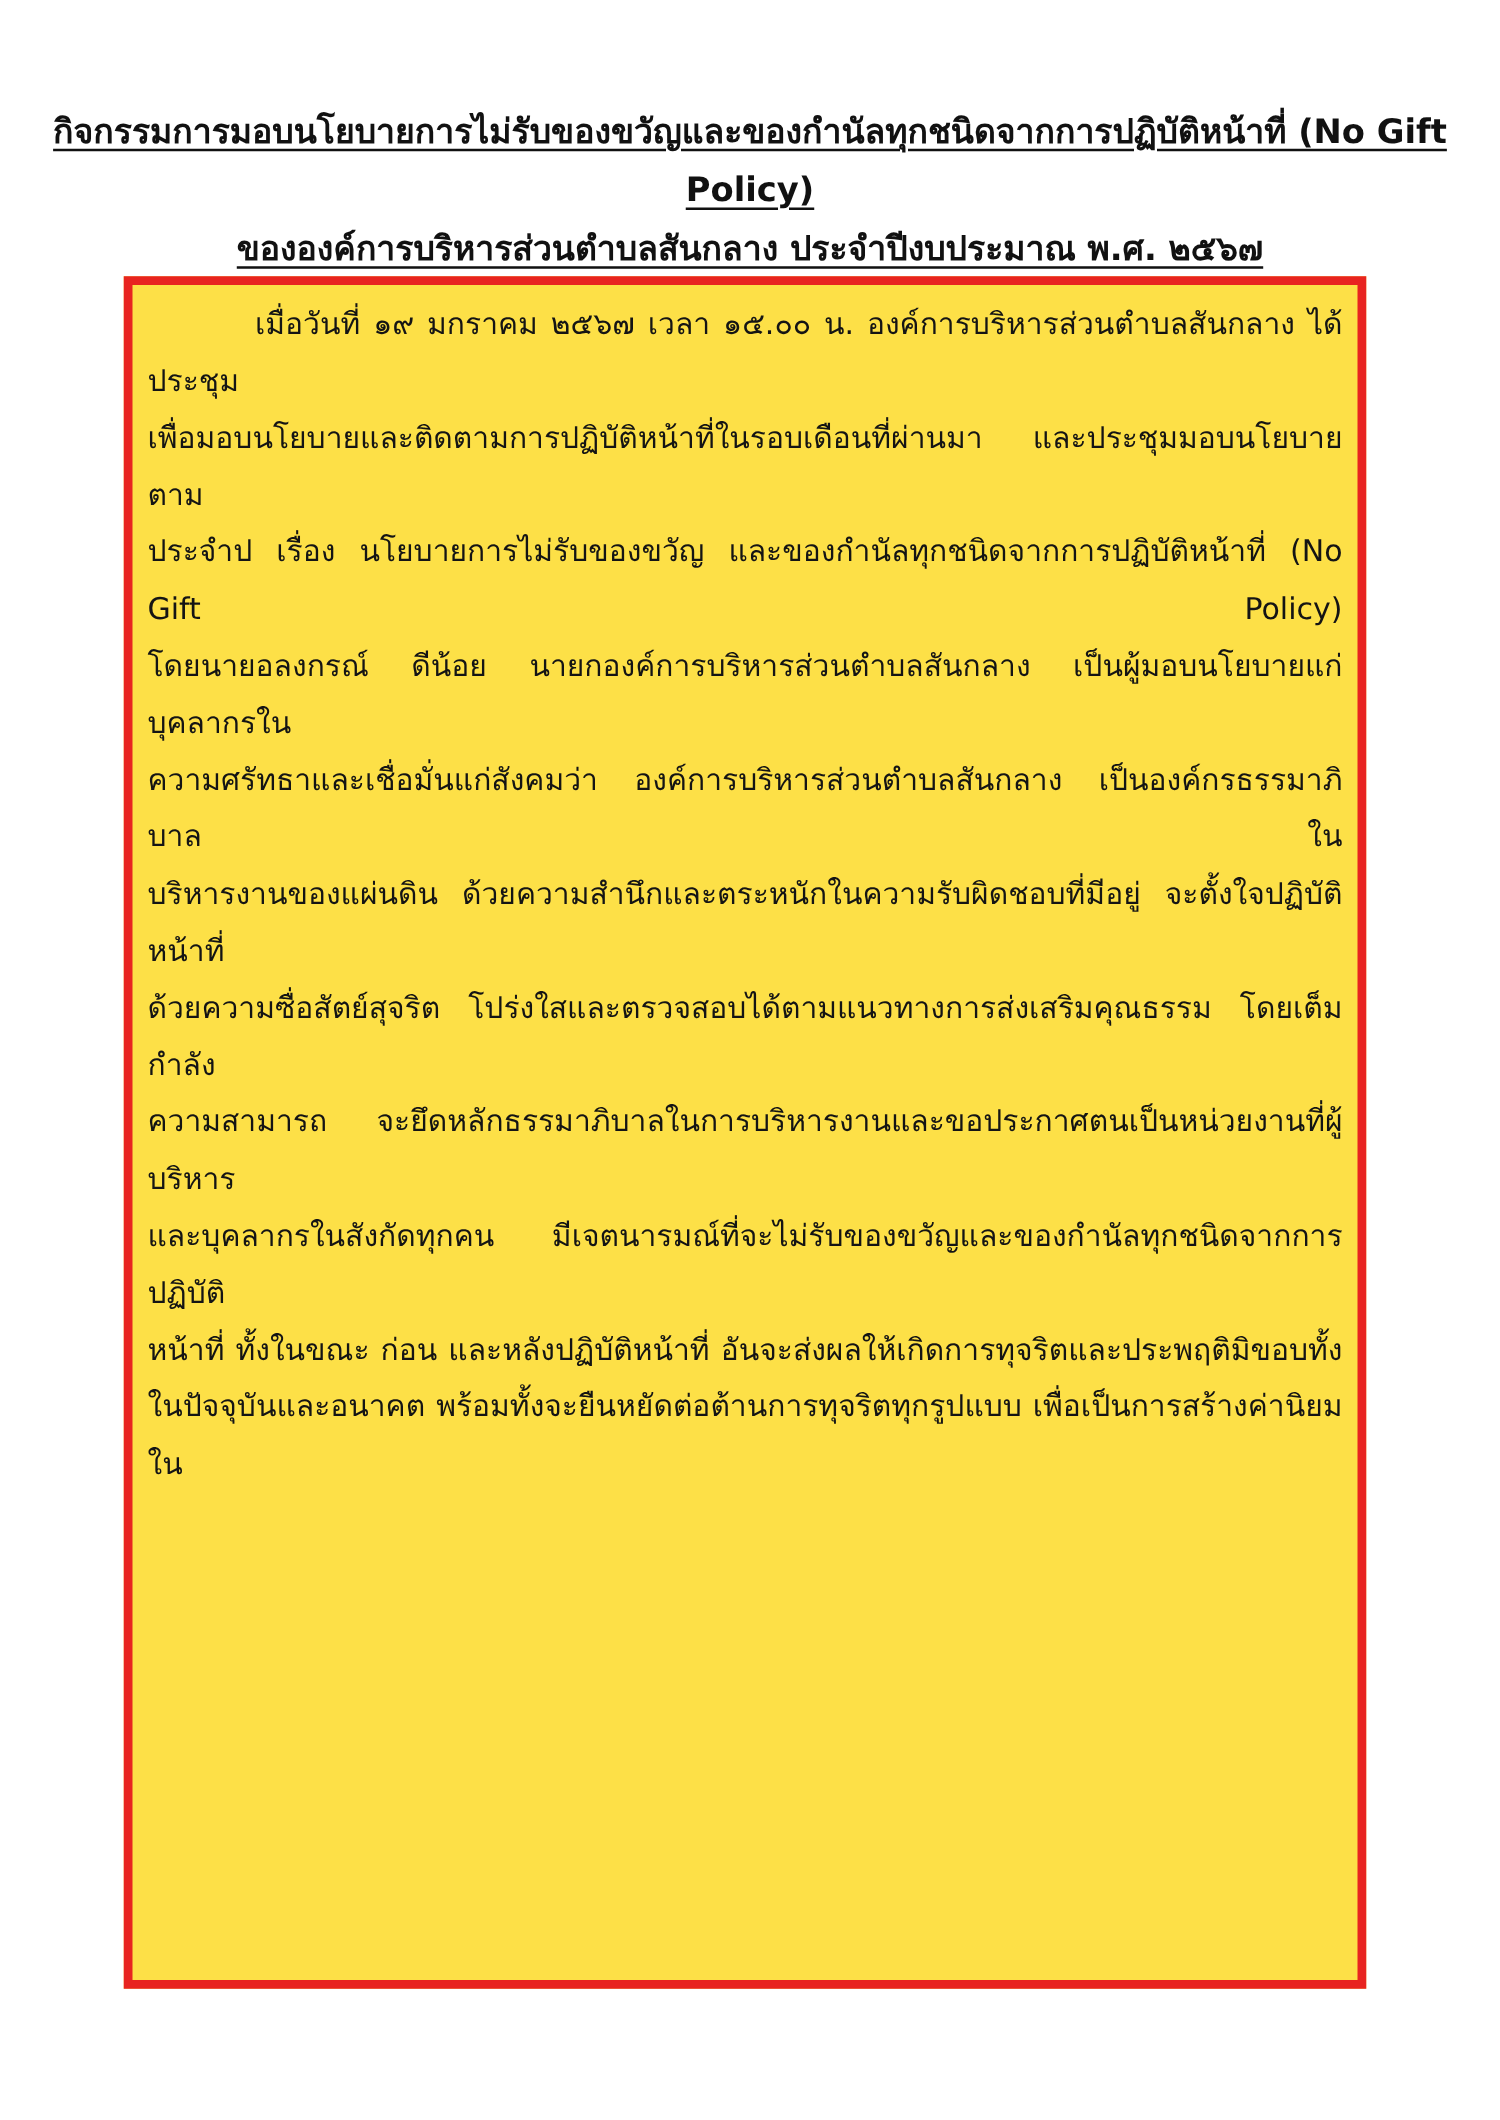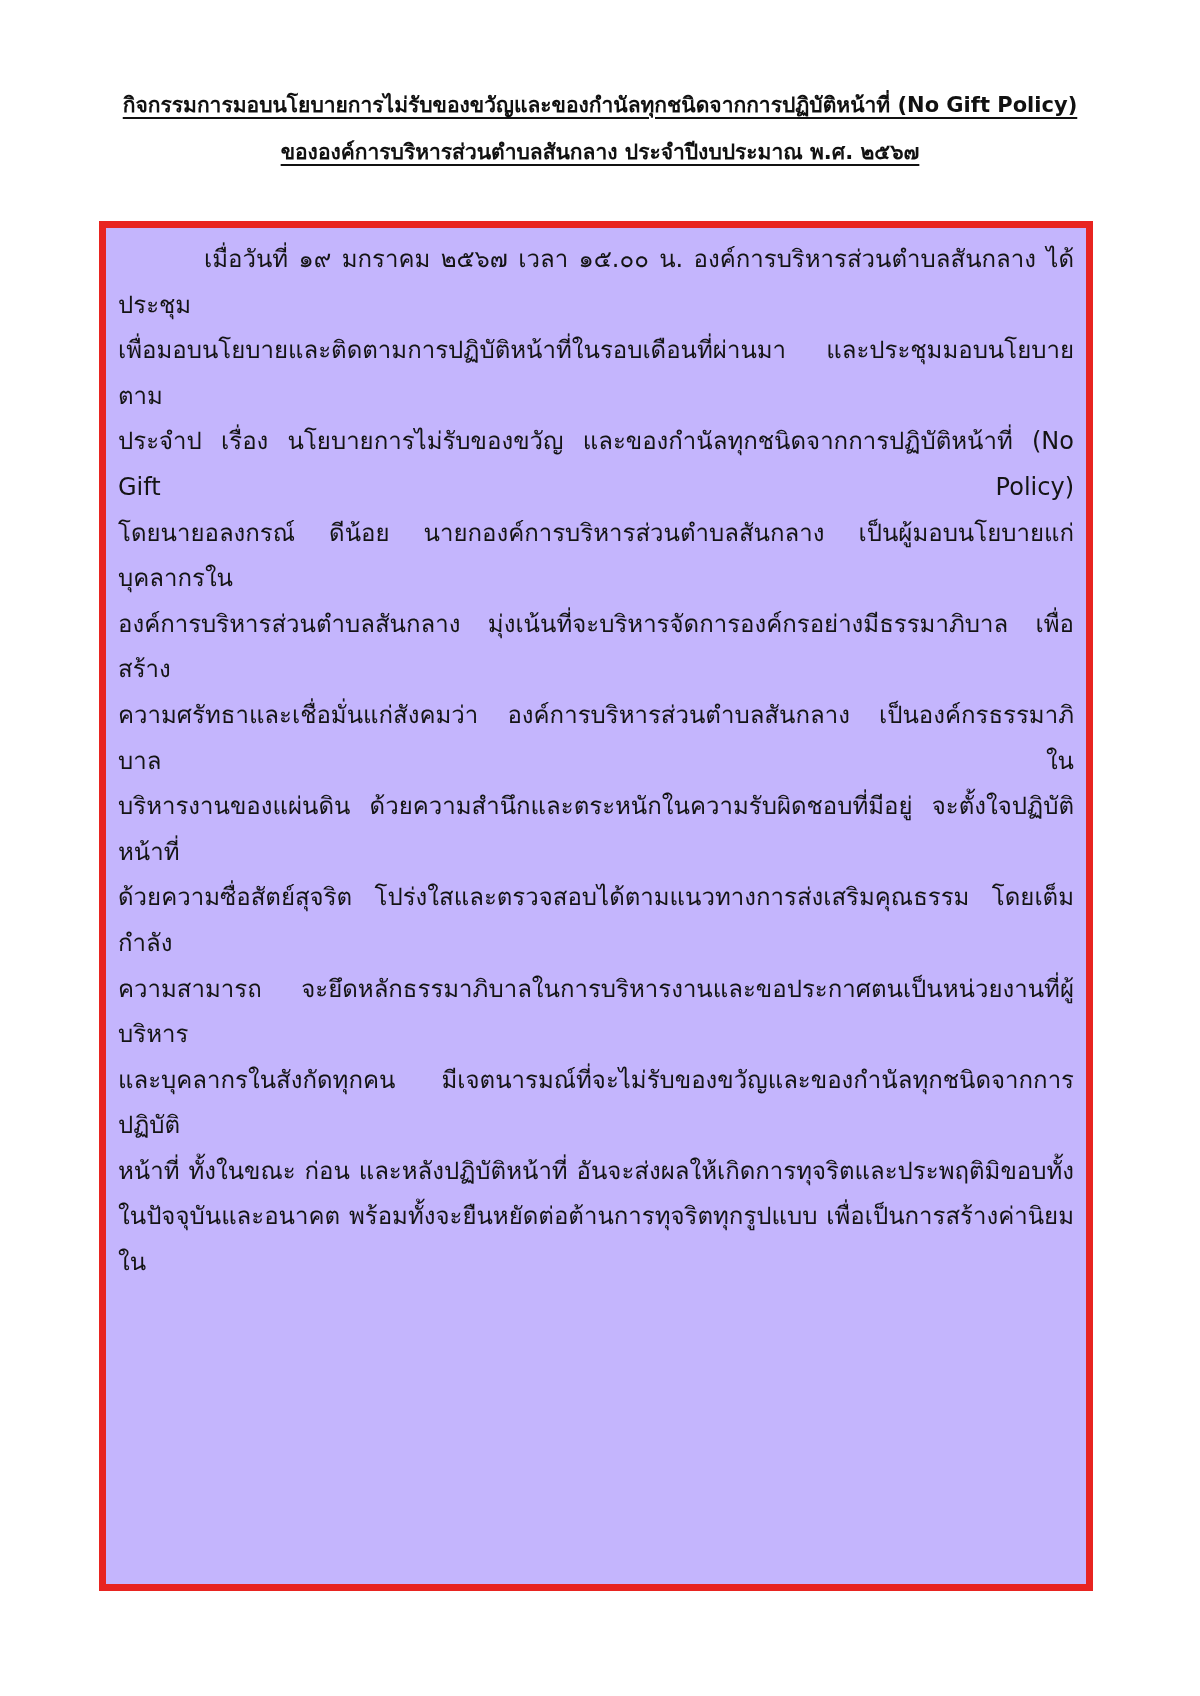--- a/index.html
+++ b/index.html
@@ -16,40 +16,40 @@
     background: #ffffff;
     overflow: hidden;
   }
   .title {
     position: absolute;
     top: 82px;
     left: 0;
     width: 100%;
     margin: 0;
     text-align: center;
-    font-size: 21px;
+    font-size: 27px;
     font-weight: bold;
     color: #111111;
   }
   .title-line {
     display: block;
     line-height: 47px;
     text-decoration: underline;
     text-underline-offset: 5px;
     text-decoration-thickness: 2px;
   }
   .red-box {
     position: absolute;
     left: 99px;
     top: 221px;
     width: 994px;
     height: 1370px;
     box-sizing: border-box;
     border: 7px solid #e82420;
-    background: #c4b5fd;
+    background: #fde047;
     padding: 9px 12px 11px 12px;
     overflow: hidden;
   }
   .line {
     font-size: 24px;
     line-height: 45.6px;
     text-align: justify;
     text-align-last: justify;
     color: #141414;
   }
@@ -63,21 +63,20 @@
     <span class="title-line">กิจกรรมการมอบนโยบายการไม่รับของขวัญและของกำนัลทุกชนิดจากการปฏิบัติหน้าที่ (No Gift Policy)</span>
     <span class="title-line">ขององค์การบริหารส่วนตำบลสันกลาง ประจำปีงบประมาณ พ.ศ. ๒๕๖๗</span>
   </h1>
 
   <div class="red-box" style="border-color: rgb(232, 36, 32);">
     <div id="body-text" style="color: rgb(20, 20, 20);">
         <div class="line first">เมื่อวันที่ ๑๙ มกราคม ๒๕๖๗ เวลา ๑๕.๐๐ น. องค์การบริหารส่วนตำบลสันกลาง ได้ประชุม</div>
         <div class="line">เพื่อมอบนโยบายและติดตามการปฏิบัติหน้าที่ในรอบเดือนที่ผ่านมา และประชุมมอบนโยบายตาม</div>
         <div class="line">ประจำป เรื่อง นโยบายการไม่รับของขวัญ และของกำนัลทุกชนิดจากการปฏิบัติหน้าที่ (No Gift Policy)</div>
         <div class="line">โดยนายอลงกรณ์  ดีน้อย นายกองค์การบริหารส่วนตำบลสันกลาง เป็นผู้มอบนโยบายแก่บุคลากรใน</div>
-        <div class="line">องค์การบริหารส่วนตำบลสันกลาง มุ่งเน้นที่จะบริหารจัดการองค์กรอย่างมีธรรมาภิบาล เพื่อสร้าง</div>
         <div class="line">ความศรัทธาและเชื่อมั่นแก่สังคมว่า องค์การบริหารส่วนตำบลสันกลาง เป็นองค์กรธรรมาภิบาล ใน</div>
         <div class="line">บริหารงานของแผ่นดิน ด้วยความสำนึกและตระหนักในความรับผิดชอบที่มีอยู่ จะตั้งใจปฏิบัติหน้าที่</div>
         <div class="line">ด้วยความซื่อสัตย์สุจริต โปร่งใสและตรวจสอบได้ตามแนวทางการส่งเสริมคุณธรรม โดยเต็มกำลัง</div>
         <div class="line">ความสามารถ จะยึดหลักธรรมาภิบาลในการบริหารงานและขอประกาศตนเป็นหน่วยงานที่ผู้บริหาร</div>
         <div class="line">และบุคลากรในสังกัดทุกคน มีเจตนารมณ์ที่จะไม่รับของขวัญและของกำนัลทุกชนิดจากการปฏิบัติ</div>
         <div class="line">หน้าที่ ทั้งในขณะ ก่อน และหลังปฏิบัติหน้าที่ อันจะส่งผลให้เกิดการทุจริตและประพฤติมิขอบทั้ง</div>
         <div class="line">ในปัจจุบันและอนาคต พร้อมทั้งจะยืนหยัดต่อต้านการทุจริตทุกรูปแบบ เพื่อเป็นการสร้างค่านิยมใน</div>
       </div>
   </div>
 </div>

